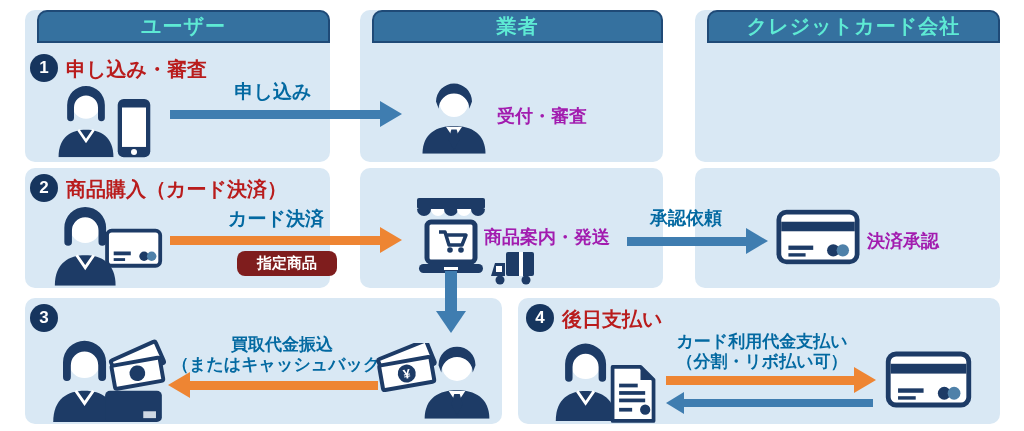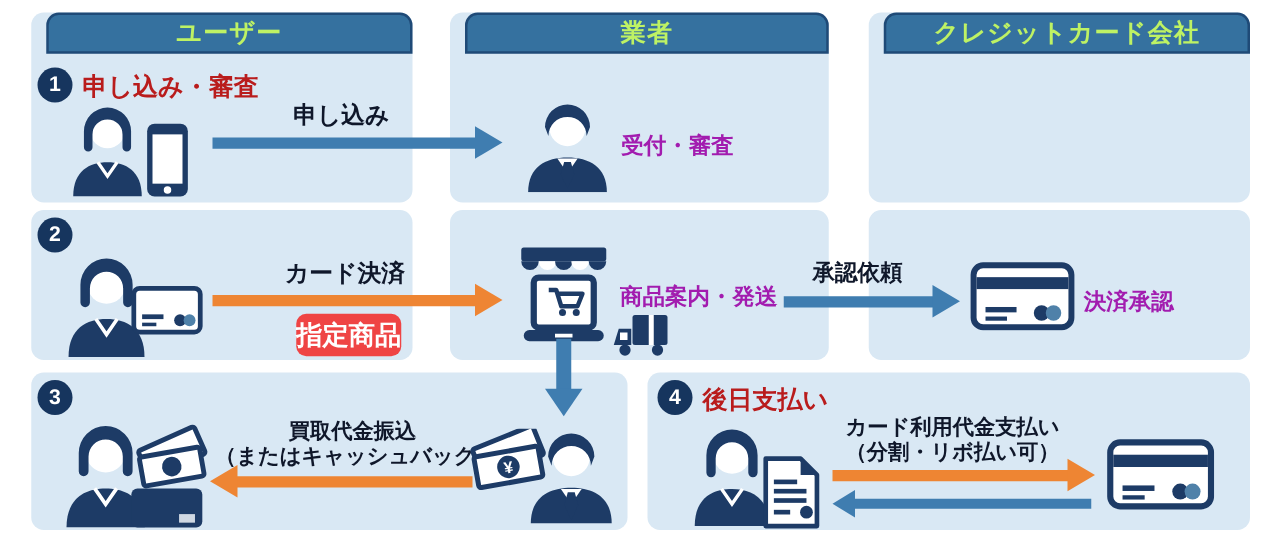--- a/index.html
+++ b/index.html
@@ -4,36 +4,36 @@
 <style>
   html,body{margin:0;padding:0;background:#ffffff;}
   .stage{
     position:relative;width:1024px;height:431px;background:#ffffff;overflow:hidden;
     font-family:"Liberation Sans","DejaVu Sans",sans-serif;color:#1a1a1a;
   }
   .panel{position:absolute;background:#d9e8f4;border-radius:10px;}
   .panel-header{
     position:absolute;left:0;top:0;right:0;height:33px;background:#35719f;
     border:2px solid #1f4a77;border-radius:10px 10px 0 0;box-sizing:border-box;
-    color:#bef264;font-weight:bold;font-size:20px;letter-spacing:1px;
+    color:#5eead4;font-weight:bold;font-size:20px;letter-spacing:1px;
     display:flex;align-items:center;justify-content:center;margin-left:12px;
   }
   .step-badge{
     position:absolute;width:28px;height:28px;border-radius:50%;background:#16355e;
     color:#ffffff;font-weight:bold;font-size:17px;
     display:flex;align-items:center;justify-content:center;
   }
   .step-title{position:absolute;font-weight:bold;font-size:20px;color:#b91c1c;white-space:nowrap;}
   .icon{position:absolute;}
-  .flow-label{position:absolute;font-weight:bold;color:#0f172a;text-align:center;white-space:nowrap;font-size:18px;}
+  .flow-label{position:absolute;font-weight:bold;color:#0369a1;text-align:center;white-space:nowrap;font-size:18px;}
   .flow-label.small{font-size:17px;}
   .side-label{position:absolute;font-weight:bold;font-size:18px;color:#a21caf;white-space:nowrap;}
   .goods-badge{
-    position:absolute;background:#ef4444;color:#ffffff;font-weight:bold;font-size:21px;
-    padding:3px 0;border-radius:8px;white-space:nowrap;
+    position:absolute;background:#7f1d1d;color:#ffffff;font-weight:bold;font-size:15px;
+    padding:3px 20px;border-radius:8px;white-space:nowrap;
   }
   .arrow{position:absolute;}
   .arrow.blue{--c:#3f7db0;}
   .arrow.orange{--c:#ee8533;}
   .arrow .shaft{position:absolute;background:var(--c);}
   .arrow .head{position:absolute;width:0;height:0;}
   .arrow.right .shaft{left:0;right:20px;top:50%;margin-top:-4.5px;height:9px;}
   .arrow.right .head{right:0;top:50%;margin-top:-13px;border-top:13px solid transparent;border-bottom:13px solid transparent;border-left:22px solid var(--c);}
   .arrow.left .shaft{left:20px;right:0;top:50%;margin-top:-4.5px;height:9px;}
   .arrow.left .head{left:0;top:50%;margin-top:-13px;border-top:13px solid transparent;border-bottom:13px solid transparent;border-right:22px solid var(--c);}
@@ -87,20 +87,21 @@
   <div class="panel" style="left:25px;top:168px;width:305px;height:120px;"></div>
   <div class="panel" style="left:360px;top:168px;width:303px;height:120px;"></div>
   <div class="panel" style="left:695px;top:168px;width:305px;height:120px;"></div>
 
   <div class="panel" style="left:25px;top:298px;width:477px;height:126px;"></div>
   <div class="panel" style="left:518px;top:298px;width:482px;height:126px;"></div>
 
   <div class="step-badge" style="left:30px;top:54px;">1</div>
   <div class="step-title" style="left:66px;top:56px;">申し込み・審査</div>
   <div class="step-badge" style="left:30px;top:174px;">2</div>
+  <div class="step-title" style="left:66px;top:176px;">商品購入（カード決済）</div>
   <div class="step-badge" style="left:30px;top:304px;">3</div>
   <div class="step-badge" style="left:526px;top:304px;">4</div>
   <div class="step-title" style="left:562px;top:306px;">後日支払い</div>
 
   <svg class="icon" style="left:56px;top:80px;" width="96" height="79" viewBox="0 0 112 92">
     <use href="#sym-person" x="0" y="0" width="70" height="90"></use>
     <rect x="72" y="22" width="38" height="68" rx="7" fill="#1d3b66"></rect>
     <rect x="77" y="32" width="28" height="46" fill="#ffffff"></rect>
     <circle cx="91" cy="84" r="3.5" fill="#ffffff"></circle>
   </svg>
@@ -139,21 +140,21 @@
     <path d="M33 13 a7 7 0 0 0 14 0 z" fill="#1d3b66"></path>
     <path d="M46 13 a7 7 0 0 0 14 0 z" fill="#ffffff"></path>
     <path d="M60 13 a7 7 0 0 0 14 0 z" fill="#1d3b66"></path>
     <rect x="16" y="26" width="48" height="40" rx="4" fill="#ffffff" stroke="#1d3b66" stroke-width="5"></rect>
     <path d="M28 36 h6 l4 13 h13 l4 -10 h-19" fill="none" stroke="#1d3b66" stroke-width="3.5" stroke-linejoin="round"></path>
     <circle cx="39" cy="54" r="2.8" fill="#1d3b66"></circle>
     <circle cx="50" cy="54" r="2.8" fill="#1d3b66"></circle>
     <rect x="8" y="68" width="64" height="9" rx="4.5" fill="#1d3b66"></rect>
     <rect x="33" y="71" width="14" height="3" fill="#ffffff"></rect>
   </svg>
-  <div class="side-label" style="left:496px;top:225px;">商品案内・発送</div>
+  <div class="side-label" style="left:484px;top:225px;">商品案内・発送</div>
   <svg class="icon" style="left:489px;top:250px;" width="47" height="36" viewBox="0 0 47 36">
     <rect x="17" y="2" width="28" height="24" rx="2" fill="#1d3b66"></rect>
     <rect x="30" y="2" width="4" height="24" fill="#ffffff"></rect>
     <path d="M2 26 L6 13 h10 v13 z" fill="#1d3b66"></path>
     <rect x="7" y="16" width="6" height="6" fill="#ffffff"></rect>
     <circle cx="11" cy="30" r="4.5" fill="#1d3b66"></circle>
     <circle cx="37" cy="30" r="4.5" fill="#1d3b66"></circle>
   </svg>
 
   <div class="arrow right blue" style="left:627px;top:228px;width:141px;height:26px;">

